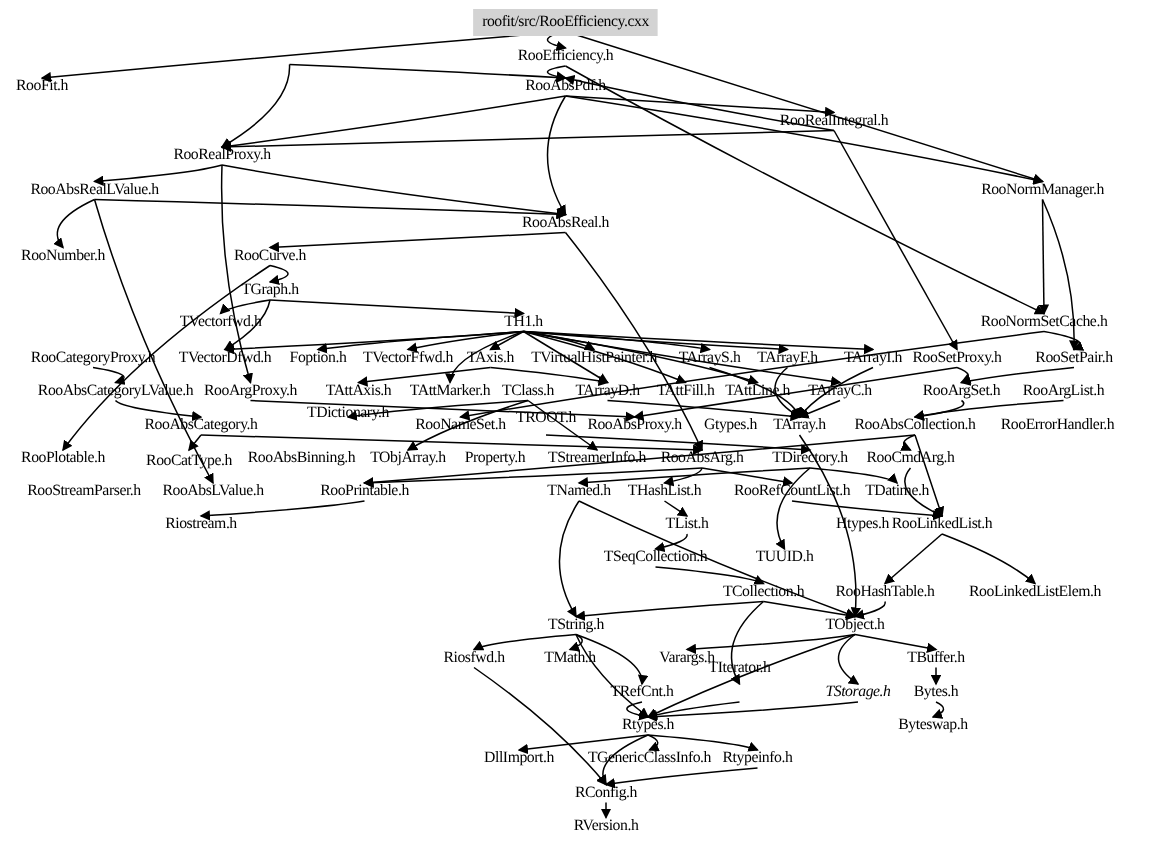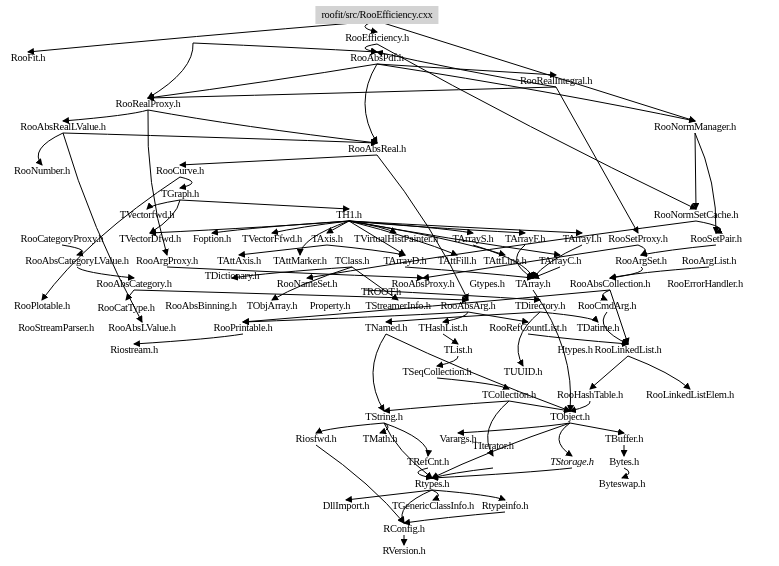--- a/index.html
+++ b/index.html
@@ -172,21 +172,21 @@
     <div class="node" style="left: 352px; top: 261px;">TClass.h</div>
     <div class="node" style="left: 405px; top: 261px;">TArrayD.h</div>
     <div class="node" style="left: 457px; top: 261px;">TAttFill.h</div>
     <div class="node" style="left: 505px; top: 261px;">TAttLine.h</div>
     <div class="node" style="left: 560px; top: 261px;">TArrayC.h</div>
     <div class="node" style="left: 641px; top: 261px;">RooArgSet.h</div>
     <div class="node" style="left: 709px; top: 261px;">RooArgList.h</div>
     <div class="node" style="left: 134px; top: 284px;">RooAbsCategory.h</div>
     <div class="node" style="left: 232px; top: 276px;">TDictionary.h</div>
     <div class="node" style="left: 307px; top: 284px;">RooNameSet.h</div>
-    <div class="node" style="left: 364px; top: 292px; margin-left: 17px;">TROOT.h</div>
+    <div class="node" style="left: 364px; top: 279px;">TROOT.h</div>
     <div class="node" style="left: 423px; top: 284px;">RooAbsProxy.h</div>
     <div class="node" style="left: 487px; top: 284px;">Gtypes.h</div>
     <div class="node" style="left: 533px; top: 284px;">TArray.h</div>
     <div class="node" style="left: 610px; top: 284px;">RooAbsCollection.h</div>
     <div class="node" style="left: 705px; top: 284px;">RooErrorHandler.h</div>
     <div class="node" style="left: 42px; top: 306px;">RooPlotable.h</div>
     <div class="node" style="left: 126px; top: 308px;">RooCatType.h</div>
     <div class="node" style="left: 201px; top: 306px;">RooAbsBinning.h</div>
     <div class="node" style="left: 272px; top: 306px;">TObjArray.h</div>
     <div class="node" style="left: 330px; top: 306px;">Property.h</div>

